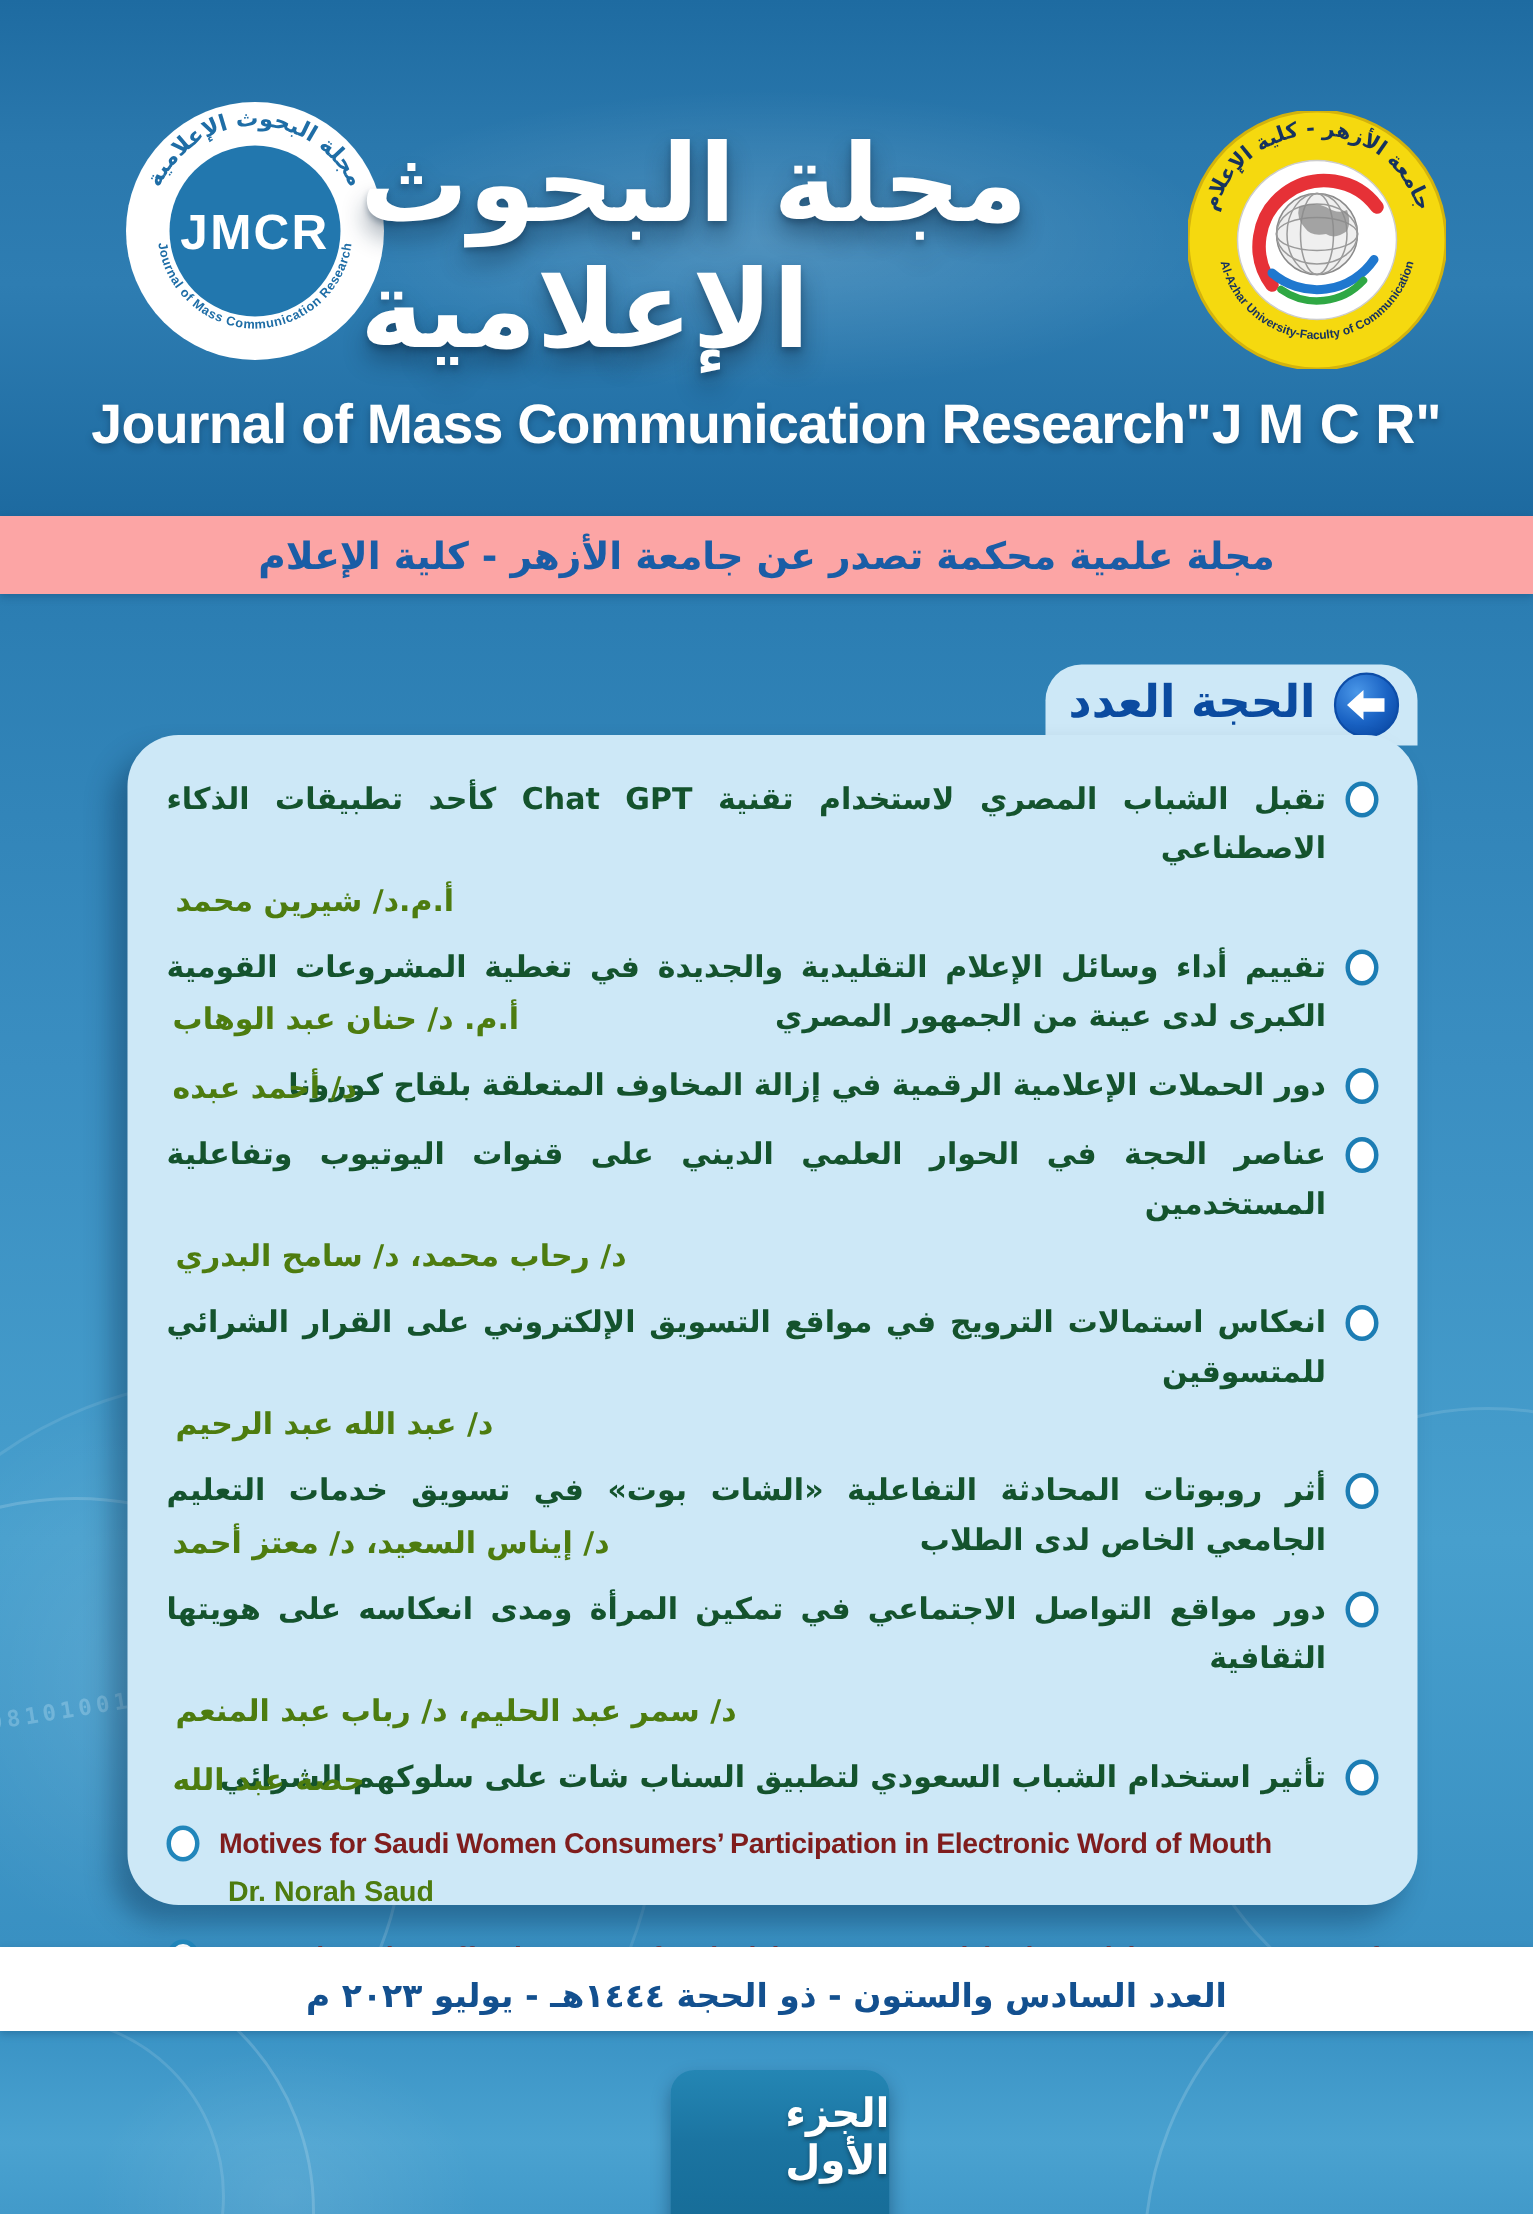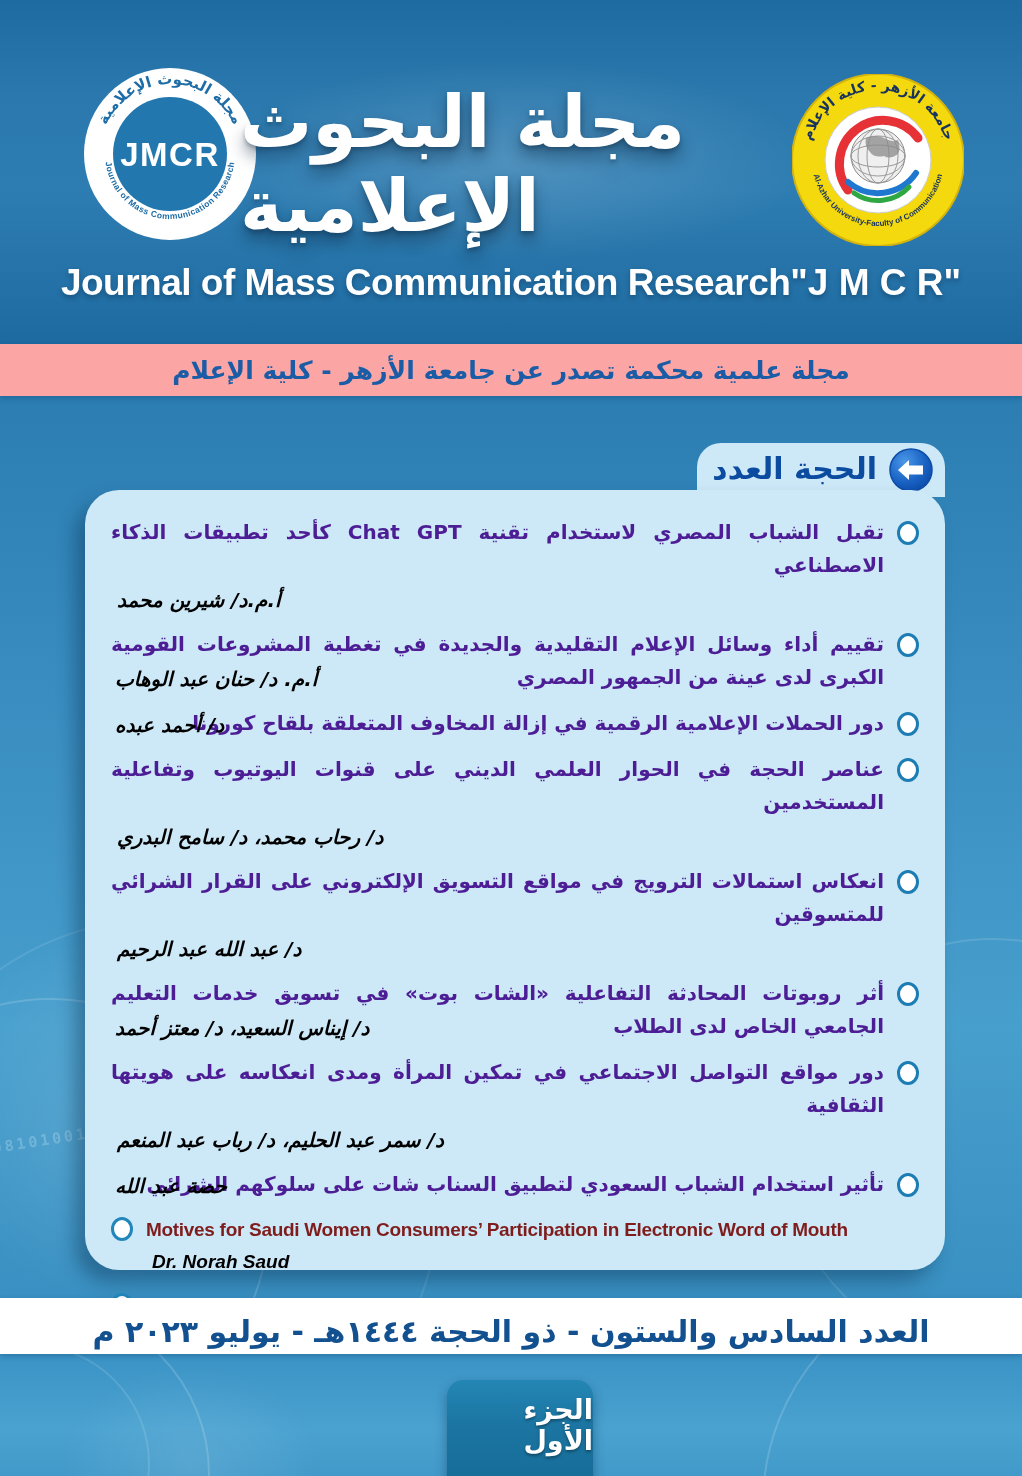--- a/index.html
+++ b/index.html
@@ -44,35 +44,35 @@
   .toc-panel { position:absolute; left:85px; top:94px; width:860px; height:780px;
     background:#cde8f7; border-radius:34px; z-index:2;
     box-shadow:-10px 12px 18px rgba(8,42,74,.38);
     padding:26px 26px 16px 26px; }
   .items { display:flex; flex-direction:column; gap:13px; }
 
   .item { display:flex; direction:rtl; gap:13px; }
   .item .bullet { width:22px; height:24px; border:3px solid #1c7db4; border-radius:50%;
     background:#ffffff; flex:0 0 auto; margin-top:5px; }
   .item .content { flex:1; position:relative; }
-  .item .title { font-weight:bold; font-size:20px; line-height:33px; color:#4c1d95; text-align:justify; }
-  .item .authors { font-weight:bold; font-size:20px; line-height:30px; color:#000000;font-style:italic; }
+  .item .title { font-weight:bold; font-size:20px; line-height:33px; color:#14532d; text-align:justify; }
+  .item .authors { font-weight:bold; font-size:20px; line-height:30px; color:#4d7c0f; }
   .item.below .authors { text-align:left; padding-left:6px; margin-top:3px; }
   .item.inline .authors { position:absolute; left:4px; bottom:0; }
   .item.en { direction:ltr; }
   .item.en .bullet { border-color:#2186bb; margin-top:3px; }
   .item.en .title { font-family:Liberation Sans, sans-serif; font-size:19px; letter-spacing:-0.3px;
     line-height:31px; color:#7f1d1d; text-align:left; }
   .item.en.justify .title { text-align:justify; }
   .item.en .authors { font-family:"Liberation Sans", sans-serif; font-size:19px; padding-right:4px; margin-top:2px; }
 
   
   .issue-band { position:absolute; left:0; top:1298px; width:1022px; height:56px; background:#ffffff;
     display:flex; align-items:center; justify-content:center; box-shadow:0 2px 5px rgba(0,40,80,.25); z-index:5; }
-  .issue-band .issue-line { font-size:30px; font-weight:bold; color:#13508f; direction:rtl;margin-top:10px; }
+  .issue-band .issue-line { font-size:22px; font-weight:bold; color:#13508f; direction:rtl;margin-top:10px; }
 
   
   .footer { position:absolute; left:0; top:1354px; width:1022px; height:150px; overflow:hidden;
     background:linear-gradient(180deg,#3a93c5 0%, #4aa2d0 50%, #3d95c6 100%); }
   .part-ribbon { position:absolute; left:447px; top:26px; width:146px; height:120px;
     background:linear-gradient(180deg,#2486b4 0%, #1b74a1 40%, #156a95 100%);
     border-radius:16px 16px 0 0; box-shadow:0 6px 12px rgba(0,30,60,.4);
     display:flex; justify-content:center; }
   .part-ribbon .part-label { margin-top:14px; color:#ffffff; font-size:27px; font-weight:bold;
     direction:rtl; text-shadow:0 2px 3px rgba(0,0,0,.35); }

